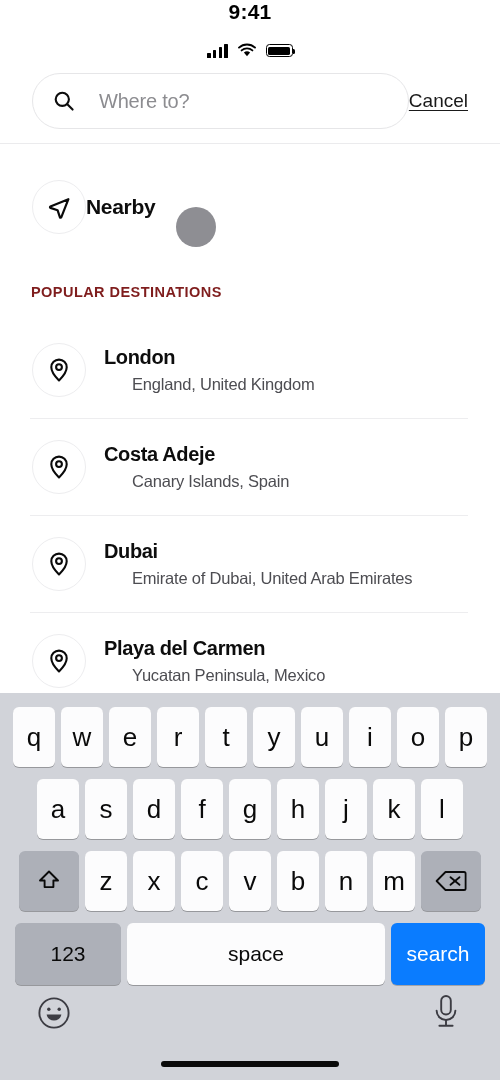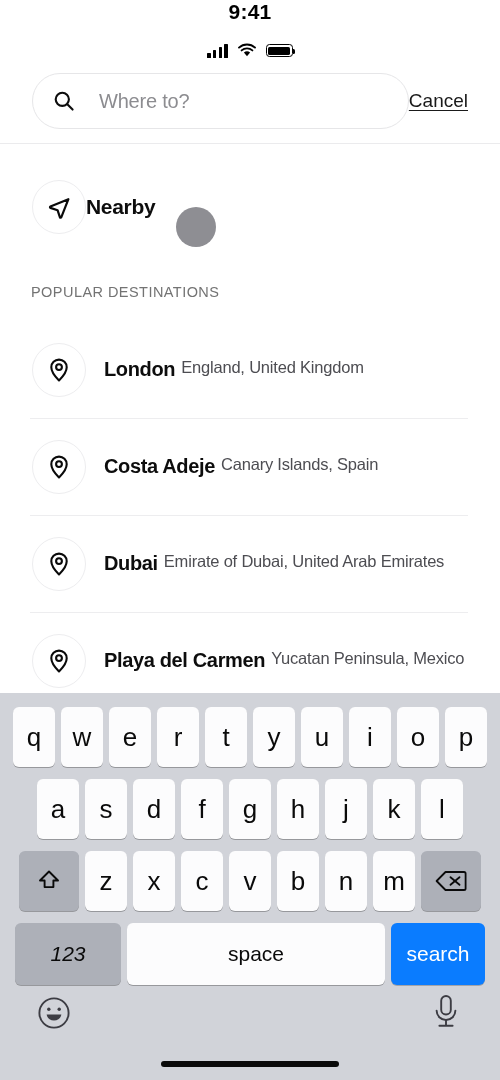--- a/index.html
+++ b/index.html
@@ -83,39 +83,39 @@
   }
   .touch-indicator {
     position:absolute; left:176px; top:207px;
     width:40px; height:40px; border-radius:50%;
     background:#8e8e93;
   }
 
   
   .section-title {
     position:absolute; top:284px; left:31px;
-    font-size:14.5px; font-weight:normal; color:#737373;
+    font-size:14.5px; font-weight:bold; color:#7f1d1d;
     letter-spacing:0.45px;
   }
 
   
   .dest-list { position:absolute; top:321px; left:0; width:500px; }
   .dest-row {
     position:relative; height:97px;
     display:flex; align-items:center; gap:18px; padding:0 32px;
   }
   .dest-row + .dest-row:before {
     content:""; position:absolute; top:0; left:30px; right:32px;
     height:1px; background:#ededef;
   }
-  .dest-text { display:flex; flex-direction:row; gap:6px; }
+  .dest-text { display:flex; flex-direction:column; gap:6px; }
   .dest-name {
     font-size:20px; font-weight:bold; color:#0d0d0d; letter-spacing:-0.35px;
   }
-  .dest-sub { font-size:16.5px; color:#4d4d52; letter-spacing:-0.2px; }
+  .dest-sub { font-size:16.5px; color:#4d4d52; letter-spacing:-0.2px;margin-left:28px; }
 
   
   .keyboard {
     position:absolute; left:0; top:693px; width:500px; height:387px;
     background:#d1d3d9;
   }
   .kbrow { display:flex; justify-content:center; align-items:center; }
   .kbrow.r1 { padding-top:14px; gap:6px; }
   .kbrow.r2 { padding-top:12px; gap:6px; }
   .kbrow.r3 { padding-top:12px; gap:6px; padding-left:6px; padding-right:6px; }
@@ -126,21 +126,21 @@
     display:flex; align-items:center; justify-content:center;
     font-size:26px; color:#0a0a0a; font-weight:400;
     box-shadow:0 1px 0 rgba(0,0,0,0.28);
     cursor:pointer;
   }
   .key.letter { width:42px; }
   .key.mod {
     background:#adb0b8; width:60px; height:60px;
   }
   .key.space { flex:1; max-width:258px; font-size:21px; height:62px; }
-  .key.num { width:106px; height:62px; background:#adb0b8; font-size:21px;font-style:italic; }
+  .key.num { width:106px; height:62px; background:#adb0b8; font-size:21px; }
   .key.search {
     width:94px; height:62px; background:#0a7cff; color:#fff; font-size:21px;
     box-shadow:0 1px 0 rgba(0,0,0,0.22);
   }
   .kbrow.r2 { padding-left:22px; padding-right:22px; }
 
   
   .kb-bottom {
     position:absolute; left:0; bottom:0; width:500px; height:92px;
   }

